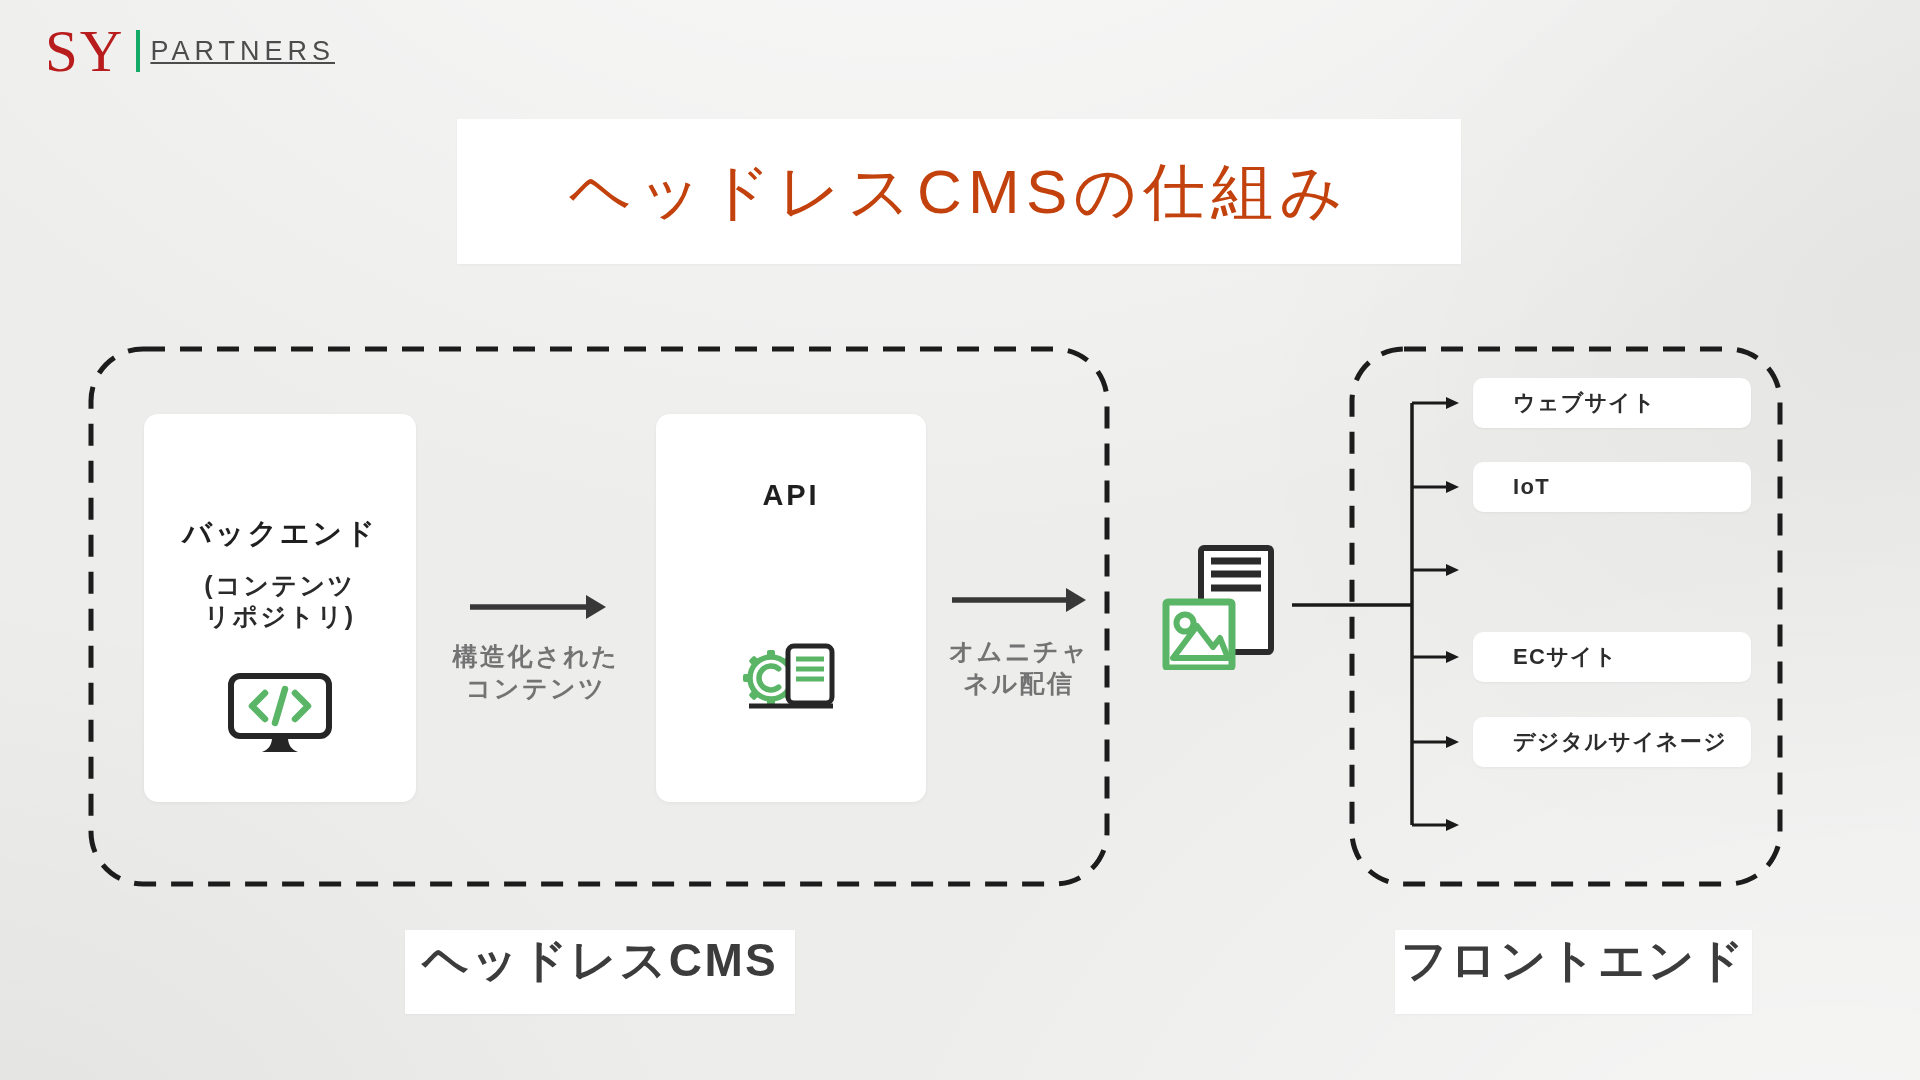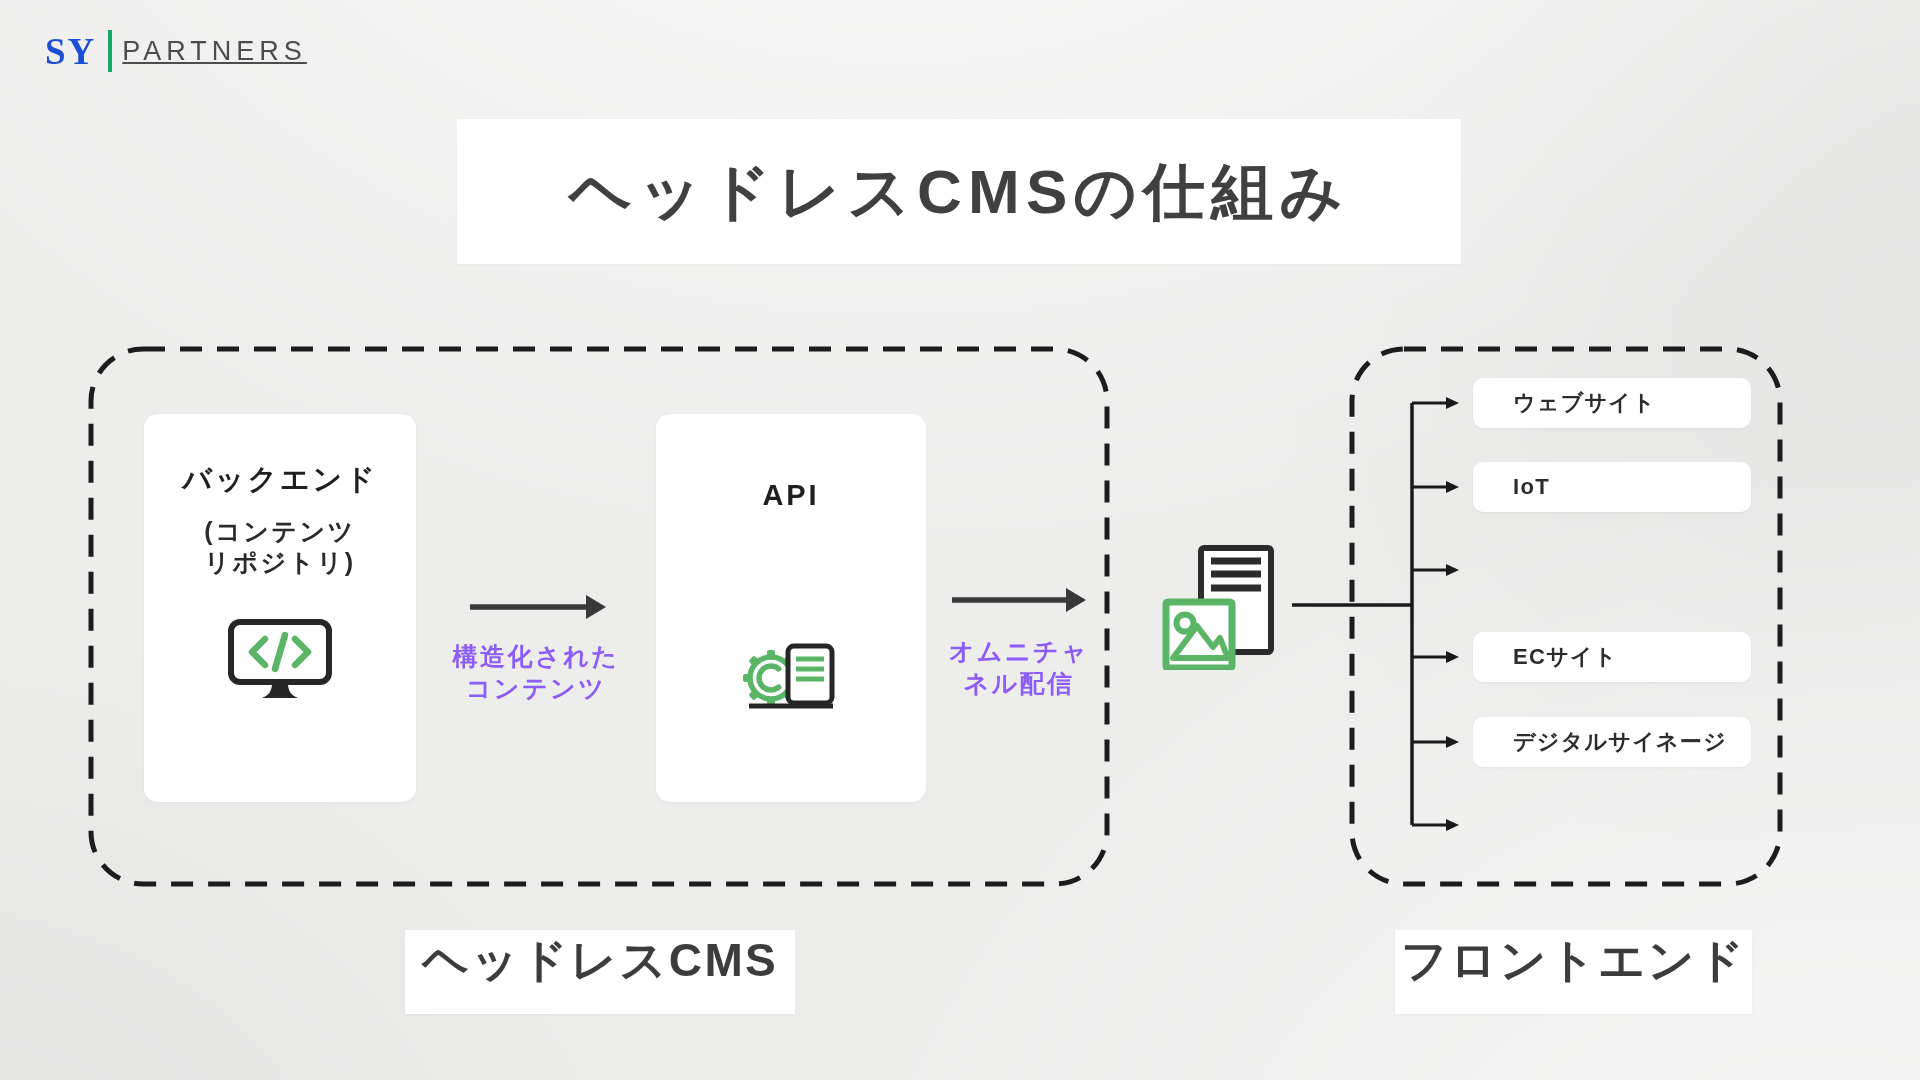--- a/index.html
+++ b/index.html
@@ -16,47 +16,47 @@
     background:radial-gradient(ellipse at center, rgba(255,255,255,.55) 0%, rgba(255,255,255,0) 60%);
     transform:rotate(-18deg);}
   .swirl.s3{width:1800px;height:1400px;left:-900px;top:500px;
     background:radial-gradient(ellipse at center, rgba(0,0,0,.045) 0%, rgba(0,0,0,0) 60%);
     transform:rotate(22deg);}
   .swirl.s4{width:1600px;height:1200px;left:1100px;top:-300px;
     background:radial-gradient(ellipse at center, rgba(0,0,0,.035) 0%, rgba(0,0,0,0) 62%);
     transform:rotate(-30deg);}
 
   .logo{position:absolute;left:45px;top:26px;display:flex;align-items:center;height:50px;}
-  .logo-sy{font-family:"Liberation Serif", serif;font-weight:700;font-size:37px;
-    letter-spacing:2px;color:#1d4ed8;line-height:1;}
+  .logo-sy{font-family:"Liberation Serif", serif;font-weight:400;font-size:59px;
+    letter-spacing:2px;color:#b91c1c;line-height:1;}
   .logo-bar{display:inline-block;width:4px;height:42px;background:#13aa67;margin:0 10px 0 12px;}
   .logo-partners{font-size:27px;letter-spacing:5px;color:#4c4c4c;font-weight:400;line-height:1;text-decoration:underline;}
 
   .title-box{position:absolute;left:457px;top:119px;width:1004px;height:145px;
     background:#ffffff;display:flex;align-items:center;justify-content:center;
     box-shadow:0 1px 3px rgba(0,0,0,.04);}
-  .title-box h1{margin:0;font-size:62px;font-weight:700;letter-spacing:.1em;
-    color:#404040;white-space:nowrap;}
+  .title-box h1{margin:0;font-size:62px;font-weight:400;letter-spacing:.1em;
+    color:#c2410c;white-space:nowrap;}
 
   .overlay{position:absolute;left:0;top:0;pointer-events:none;}
 
   .card{position:absolute;background:#ffffff;border-radius:14px;
     box-shadow:0 1px 4px rgba(0,0,0,.05);
     display:flex;flex-direction:column;align-items:center;}
-  .card.backend{left:144px;top:414px;width:272px;height:388px;padding-top:48px;box-sizing:border-box;}
+  .card.backend{left:144px;top:414px;width:272px;height:388px;padding-top:102px;box-sizing:border-box;}
   .card.api{left:656px;top:414px;width:270px;height:388px;padding-top:64px;box-sizing:border-box;}
   .card-title{font-size:29px;font-weight:800;letter-spacing:.1em;color:#1f1f1f;
     line-height:34px;white-space:nowrap;}
   .card-sub{margin-top:20px;text-align:center;font-size:25px;font-weight:700;
     letter-spacing:.1em;color:#2a2a2a;line-height:31px;}
   .backend-icon{margin-top:40px;}
   .api-icon{margin-top:124px;}
 
   .arrow-label{position:absolute;text-align:center;font-size:25px;font-weight:700;
-    letter-spacing:.1em;color:#8b5cf6;line-height:32px;white-space:nowrap;}
+    letter-spacing:.1em;color:#737373;line-height:32px;white-space:nowrap;}
 
   .content-icon{position:absolute;left:1160px;top:544px;width:120px;height:126px;}
 
   .pill{position:absolute;left:1473px;width:238px;height:50px;background:#ffffff;
     border-radius:10px;display:flex;align-items:center;justify-content:flex-start;
     box-shadow:0 1px 3px rgba(0,0,0,.05);padding-left:40px;}
   .pill span{font-size:22px;font-weight:700;letter-spacing:.06em;color:#2c2c2c;white-space:nowrap;}
 
   .group-label{position:absolute;top:930px;height:84px;background:#ffffff;
     display:flex;align-items:flex-start;justify-content:center;

